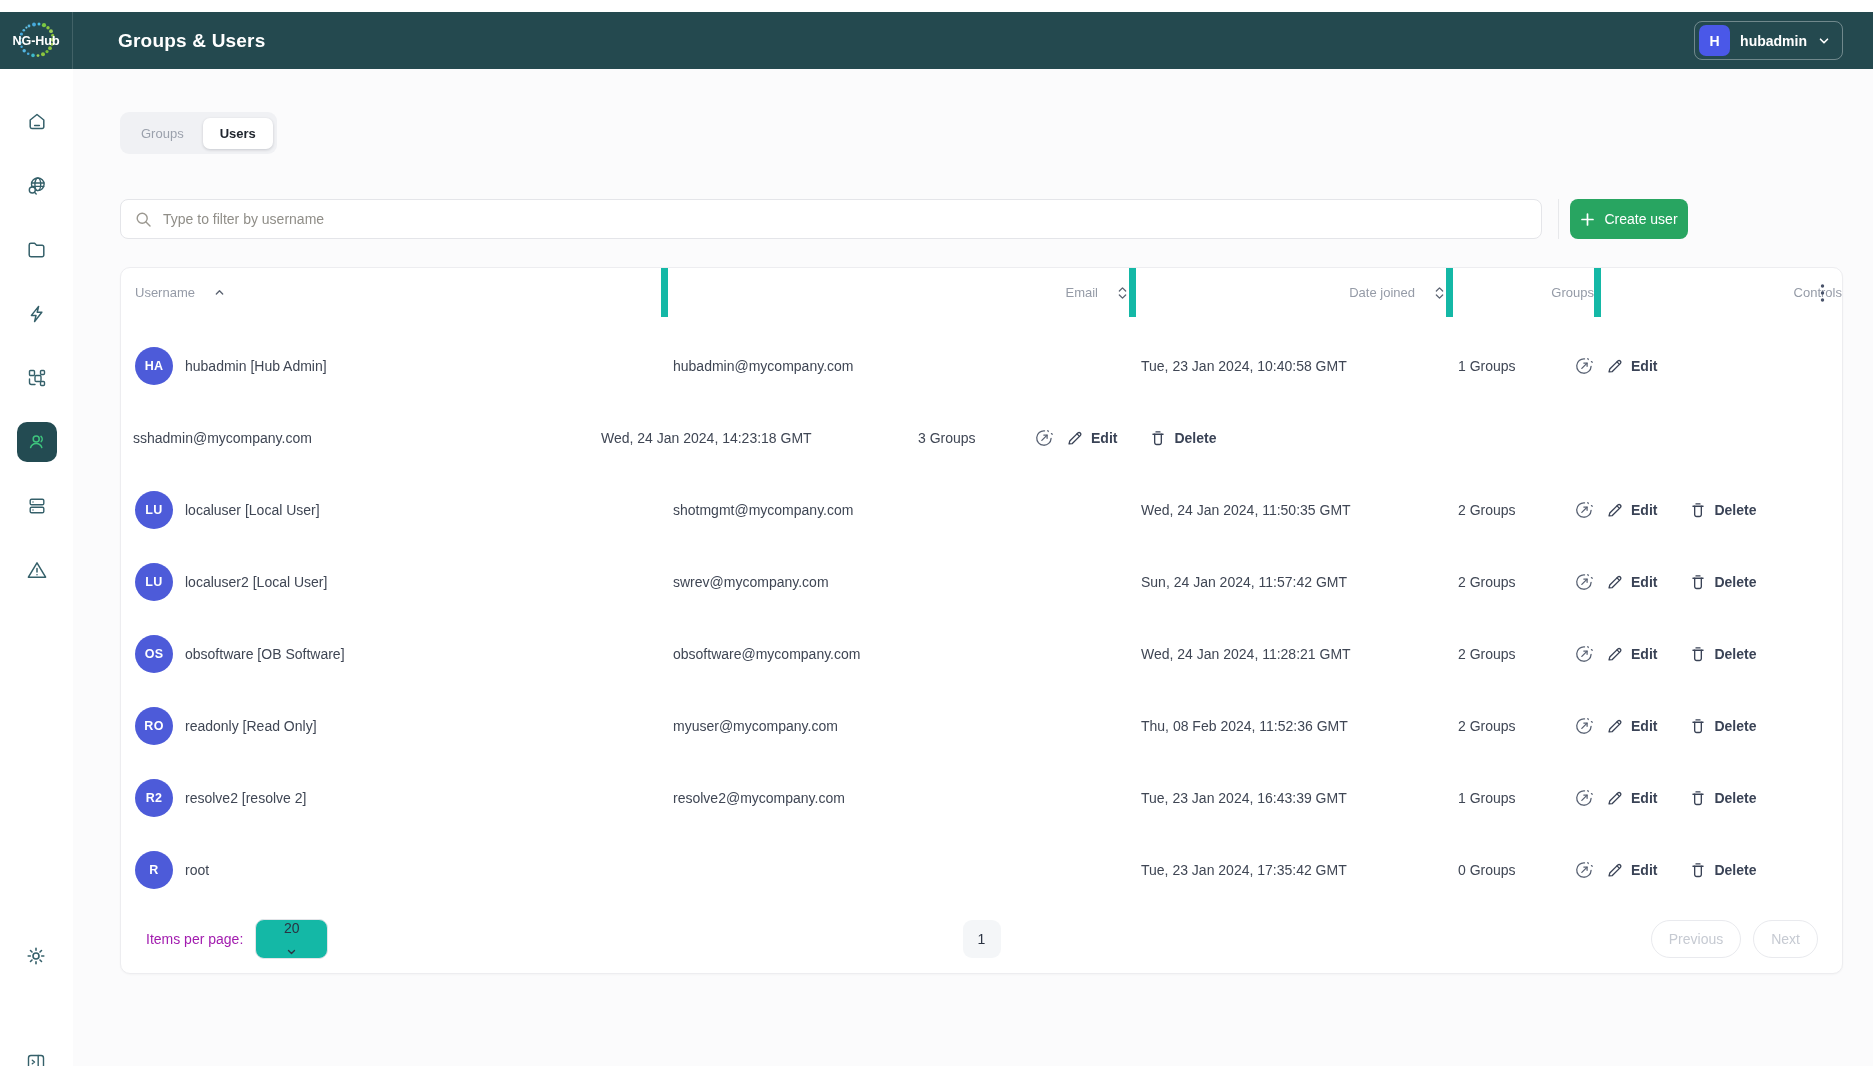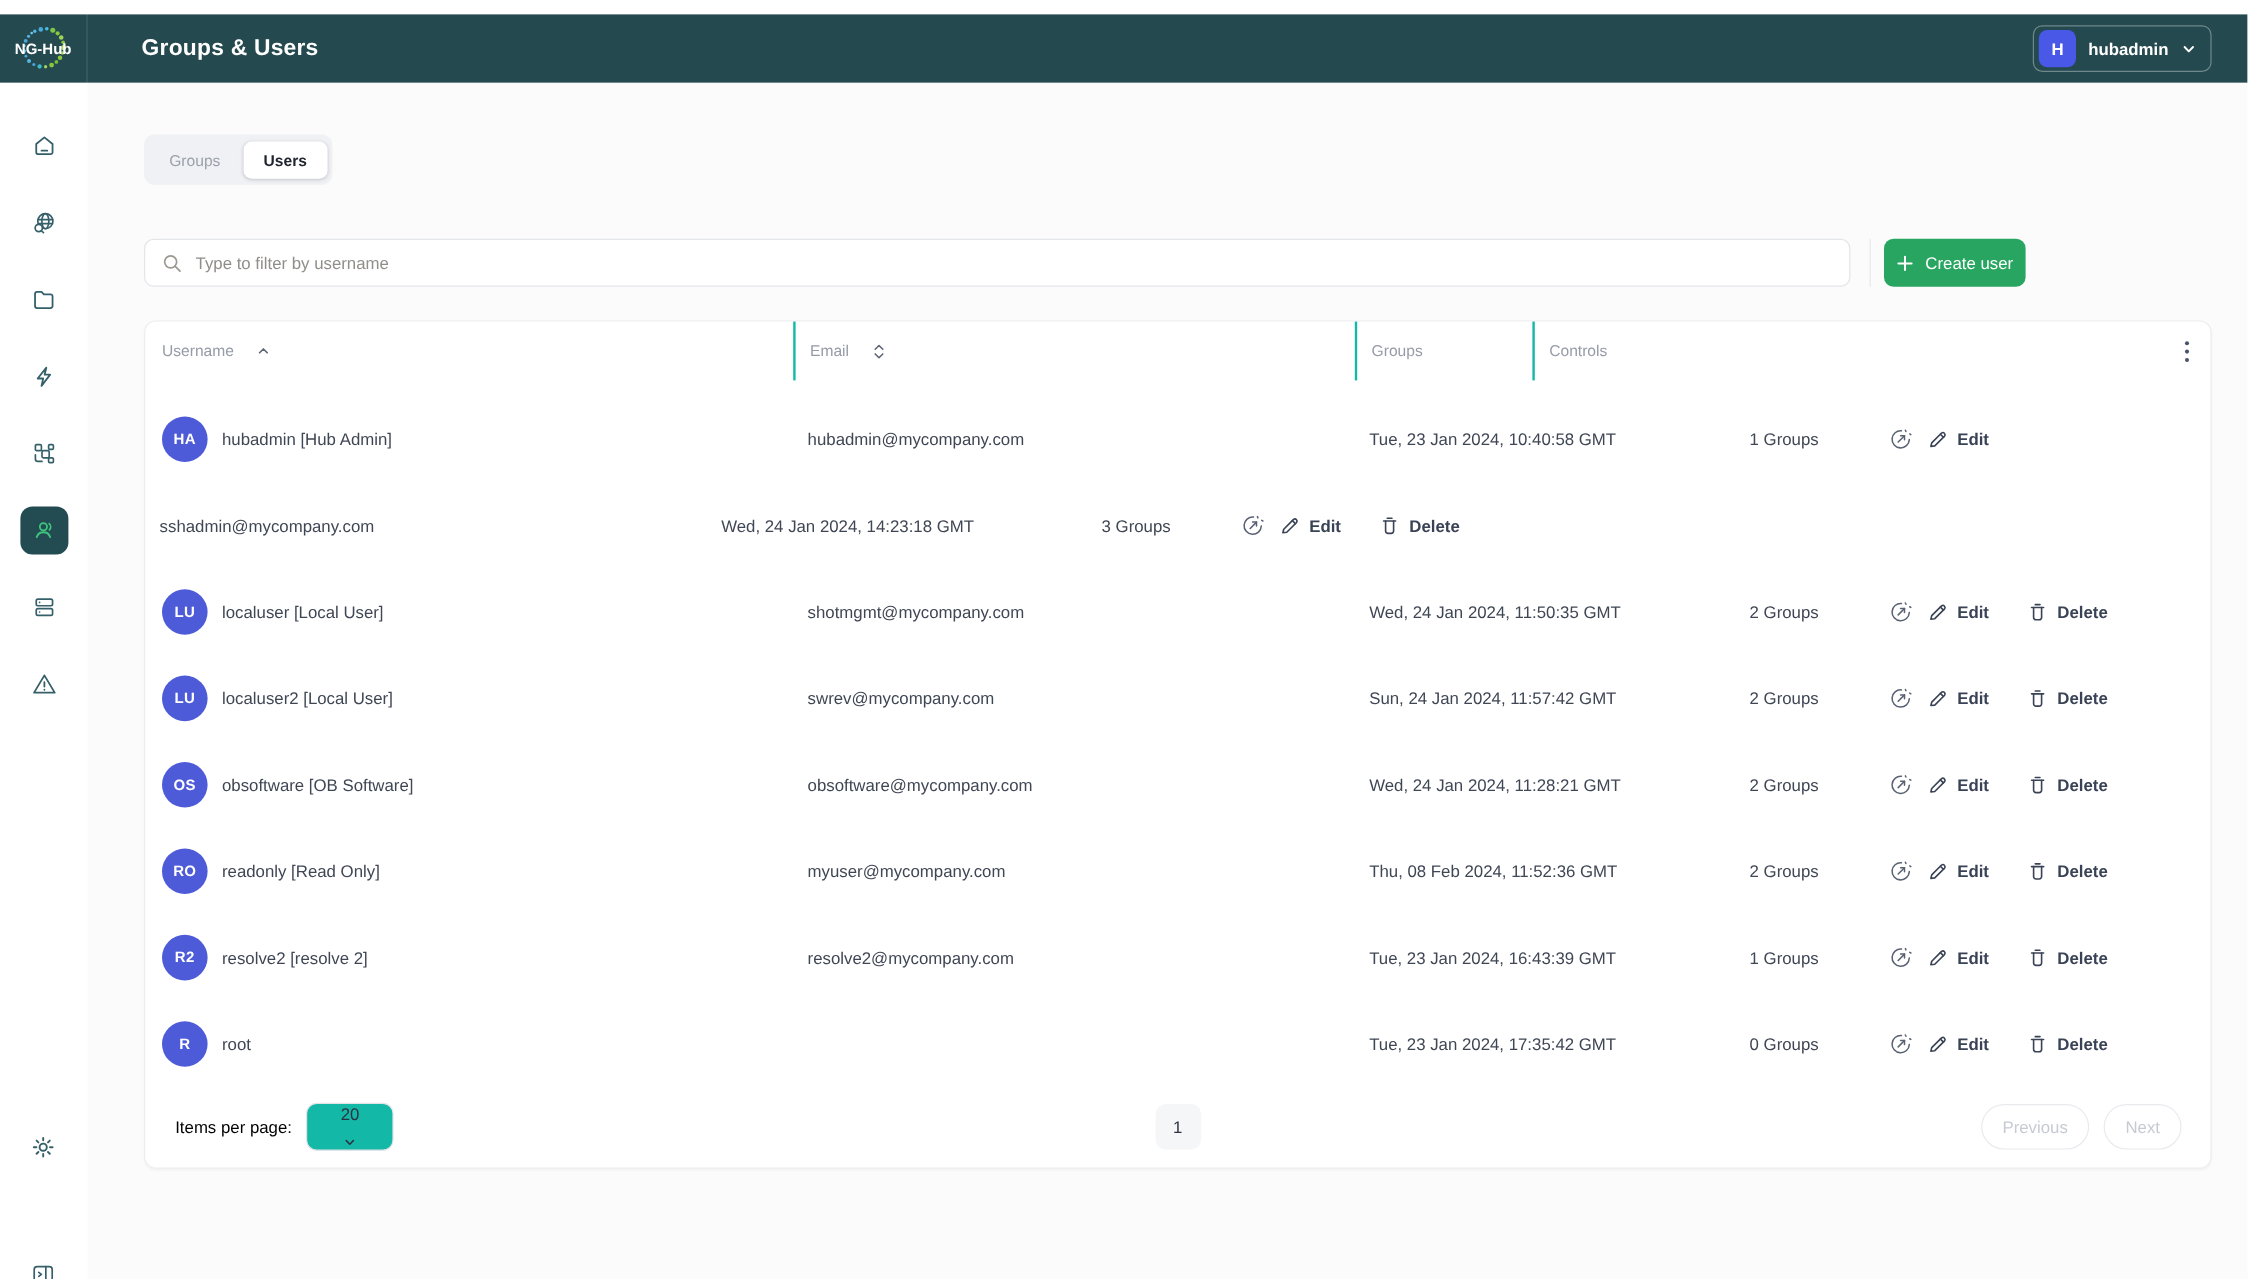--- a/index.html
+++ b/index.html
@@ -34,41 +34,41 @@
   .searchbox { width:1422px; height:40px; background:#fff; border:1px solid #e4e5e9; border-radius:8px; display:flex; align-items:center; gap:11px; padding:0 14px; }
   .searchbox input { border:none; outline:none; flex:1; font-size:14px; color:#3f4654; background:transparent; font-family:inherit; }
   .searchbox input::placeholder { color:#908e88; }
   .toolbar-divider { width:1px; height:40px; background:#e7e8eb; margin:0 11px 0 16px; }
   .create-btn { width:118px; height:40px; background:#28a561; border:none; border-radius:8px; color:#fff; font-size:14px; font-family:inherit; display:flex; align-items:center; justify-content:center; gap:9px; cursor:pointer; }
 
   
   .card { position:absolute; left:47px; top:198px; width:1723px; height:707px; background:#fff; border:1px solid #ededf0; border-radius:10px; box-shadow:0 1px 2px rgba(16,24,40,.03); }
   .thead { height:49px; display:flex; align-items:stretch; color:#959ba7; font-size:13px; position:relative; }
   .th { display:flex; align-items:center; gap:18px; }
-  .th + .th { border-left:2px solid #14b8a6; }
+  .th + .th { border-left:7px solid #14b8a6;justify-content:flex-end; }
   .c1 { width:540px; padding-left:14px; }
   .c2 { width:468px; padding-left:12px; }
   .c3 { width:317px; padding-left:12px; }
   .c4 { width:148px; padding-left:12px; }
   .c5 { flex:1; padding-left:12px; }
   .sort { color:#5d6573; display:flex; align-items:center; cursor:pointer; }
   .kebab { position:absolute; right:17px; top:0; height:49px; display:flex; align-items:center; color:#49536a; cursor:pointer; }
 
   .tbody { padding-top:13px; }
   .trow { height:72px; display:flex; align-items:center; font-size:14px; color:#3f4654; }
   .cell-user { display:flex; align-items:center; gap:12px; }
   .avatar { width:38px; height:38px; border-radius:50%; background:#4d5bd9; color:#fff; font-size:12.5px; font-weight:700; display:flex; align-items:center; justify-content:center; letter-spacing:.3px; flex:none; }
   .cell-groups { display:flex; align-items:center; gap:7px;justify-content:space-between; }
   .groups-icon { color:#596273; display:flex; cursor:pointer; }
   .cell-controls { display:flex; align-items:center; gap:32px; }
   .ctrl { display:flex; align-items:center; gap:7px; font-size:14px; font-weight:600; color:#3a4356; cursor:pointer; }
 
   
   .pagination { position:absolute; left:0; right:0; bottom:0; height:69px; display:flex; align-items:center; padding:0 24px 0 25px; }
-  .pp-label { font-size:14px; color:#000000; }
+  .pp-label { font-size:14px; color:#a21caf; }
   .pp-select { margin-left:12px; width:73px; height:40px; background:#14b8a6; border:1px solid #e3e4e8; border-radius:9px; display:flex; align-items:center; justify-content:flex-end; gap:10px; font-size:14px; color:#2b3342; cursor:pointer;flex-direction:column; }
   .page-num { position:absolute; left:50%; transform:translateX(-50%); width:38px; height:38px; background:#f4f6f8; border-radius:9px; display:flex; align-items:center; justify-content:center; font-size:14px; color:#2b3342; cursor:pointer; }
   .pg-buttons { margin-left:auto; display:flex; gap:12px; }
   .pg-btn { height:38px; background:#fff; border:1px solid #e9eaee; border-radius:19px; color:#c6cad2; font-size:14px; font-family:inherit; display:flex; align-items:center; justify-content:center; padding:0 17px; cursor:default; }
 
   svg { display:block; }
 </style>
 </head>
 <body>
 
@@ -223,20 +223,29 @@
         </div>
         <div class="th c2">
           <span>Email</span>
           <span class="sort">
             <svg width="13" height="14" viewBox="0 0 14 15" fill="none" stroke="currentColor" stroke-width="1.4" stroke-linecap="round" stroke-linejoin="round">
                 <path d="M3.6 5.4 L7 2 L10.4 5.4"></path>
                 <path d="M3.6 9.6 L7 13 L10.4 9.6"></path>
               </svg>
           </span>
         </div>
+        <div class="th c3">
+          <span>Date joined</span>
+          <span class="sort">
+            <svg width="13" height="14" viewBox="0 0 14 15" fill="none" stroke="currentColor" stroke-width="1.4" stroke-linecap="round" stroke-linejoin="round">
+                <path d="M3.6 5.4 L7 2 L10.4 5.4"></path>
+                <path d="M3.6 9.6 L7 13 L10.4 9.6"></path>
+              </svg>
+          </span>
+        </div>
         <div class="th c4">
           <span>Groups</span>
         </div>
         <div class="th c5">
           <span>Controls</span>
         </div>
         <div class="kebab">
           <svg width="5" height="20" viewBox="0 0 5 20" fill="currentColor">
               <circle cx="2.5" cy="3" r="1.7"></circle>
               <circle cx="2.5" cy="10" r="1.7"></circle>

